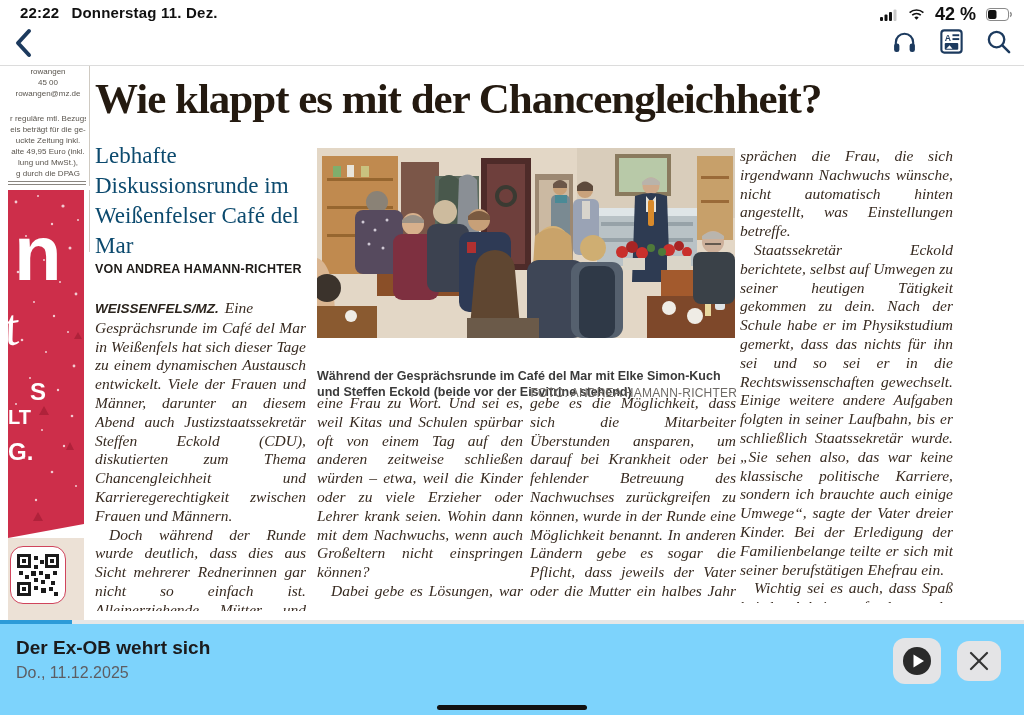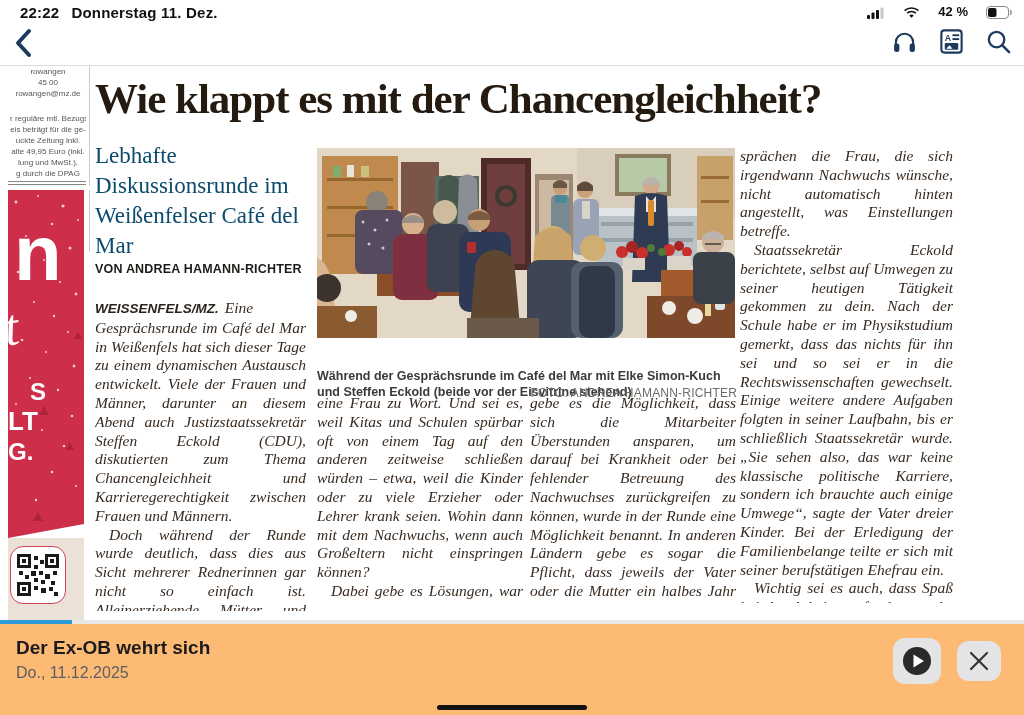--- a/index.html
+++ b/index.html
@@ -4,21 +4,21 @@
 <style>
   html,body{margin:0;padding:0;}
   body{width:1024px;height:715px;position:relative;background:#fff;
        font-family:"Liberation Sans",sans-serif;overflow:hidden;}
   .abs{position:absolute;}
 
   
   .statusbar{left:0;top:0;width:1024px;height:24px;}
   .sb-left{left:20px;top:4px;font-size:15px;font-weight:700;color:#111;letter-spacing:.2px;}
   .sb-left span{margin-right:12px;}
-  .sb-right{right:12px;top:4px;display:flex;align-items:flex-end;gap:18px;font-size:13px;font-weight:600;color:#111;}
+  .sb-right{right:12px;top:4px;display:flex;align-items:center;gap:10px;font-size:18px;font-weight:600;color:#111;}
 
   
   .navbar{left:0;top:24px;width:1024px;height:41px;background:#fff;border-bottom:1px solid #dcdcdc;}
   .back-btn{left:12px;top:4px;width:30px;height:32px;cursor:pointer;}
   .nav-icons{right:12px;top:4px;display:flex;gap:20px;align-items:center;}
   .nav-ic{width:27px;height:27px;cursor:pointer;}
 
   
   .leftpage{left:8px;top:66px;width:84px;height:556px;background:#fff;text-align:center;}
   .lp-rule{position:absolute;left:81px;top:0;width:1px;height:120px;background:#cfcac2;}
@@ -29,21 +29,21 @@
   .lp-sep{position:absolute;left:0;top:115px;width:78px;border-top:1px solid #8a8680;border-bottom:1px solid #8a8680;height:2px;}
 
   .ad{position:absolute;left:0;top:124px;width:76px;height:466px;}
   .ad-red{position:absolute;left:0;top:0;width:76px;height:334px;background:#cd2e4a;}
   .ad-diag{position:absolute;left:0;top:334px;width:0;height:0;
            border-left:76px solid #cd2e4a;border-bottom:14px solid transparent;}
   .ad-beige{position:absolute;left:0;top:348px;width:76px;height:118px;background:#ece1d6;}
   .ad-big{position:absolute;left:6px;top:28px;color:#fff;font-weight:800;font-size:78px;line-height:70px;font-family:"Liberation Sans",sans-serif;}
   .ad-script{position:absolute;left:-4px;top:108px;color:#fff;font-family:"Liberation Serif",serif;font-style:italic;font-size:52px;transform:rotate(-8deg);}
   .ad-f1{position:absolute;left:22px;top:188px;color:#fff;font-weight:800;font-size:24px;}
-  .ad-f2{position:absolute;left:0px;top:216px;color:#fff;font-weight:800;font-size:26px;}
+  .ad-f2{position:absolute;left:0px;top:216px;color:#fff;font-weight:800;font-size:20px;}
   .ad-f3{position:absolute;left:0px;top:248px;color:#fff;font-weight:800;font-size:24px;}
   .qr-box{position:absolute;left:2px;top:356px;width:54px;height:56px;background:#fff;border:1.5px solid #d0445c;border-radius:13px;display:flex;align-items:center;justify-content:center;}
 
   
   .headline{left:95px;top:74px;width:860px;font-family:"Liberation Serif",serif;
             font-weight:700;font-size:43px;letter-spacing:-1px;color:#241a10;white-space:nowrap;}
   .subhead{left:95px;top:141px;width:215px;font-family:"Liberation Serif",serif;
            font-size:23px;line-height:30px;color:#0c4a6e;}
   .byline{left:95px;top:262px;width:220px;font-size:12.5px;font-weight:700;color:#1e1b18;letter-spacing:.2px;}
 
@@ -57,21 +57,21 @@
   .col3{left:530px;top:394px;width:206px;height:210px;}
   .col4{left:740px;top:147px;width:213px;height:456px;}
 
   .photo{left:317px;top:148px;width:418px;height:190px;background:#d8ccba;overflow:hidden;}
   .caption{left:317px;top:343px;width:420px;font-size:12.5px;font-weight:700;color:#3a3a3a;line-height:16px;margin-top:25px;}
   .credit{position:absolute;right:0;top:17px;font-size:12px;font-weight:400;color:#6e6a66;letter-spacing:.2px;}
 
   
   .progress{left:0;top:620px;width:1024px;height:4px;background:#e7e7e7;}
   .progress-fill{position:absolute;left:0;top:0;height:4px;background:#2d9bd8;}
-  .bottombar{left:0;top:624px;width:1024px;height:91px;background:#fdba74;}
+  .bottombar{left:0;top:624px;width:1024px;height:91px;background:#7dd3fc;}
   .bb-title{position:absolute;left:16px;top:13px;font-size:19px;font-weight:700;color:#1b1b1d;}
   .bb-date{position:absolute;left:16px;top:40px;font-size:16px;color:#5d5d62;}
   .bb-btn{position:absolute;top:14px;border-radius:12px;background:#e4e4e6;cursor:pointer;
           display:flex;align-items:center;justify-content:center;}
   .bb-play{left:893px;width:48px;height:46px;}
   .bb-close{left:957px;width:44px;height:40px;top:17px;}
   .home-indicator{left:437px;top:705px;width:150px;height:5px;border-radius:3px;background:#121212;}
 </style>
 </head>
 <body>

